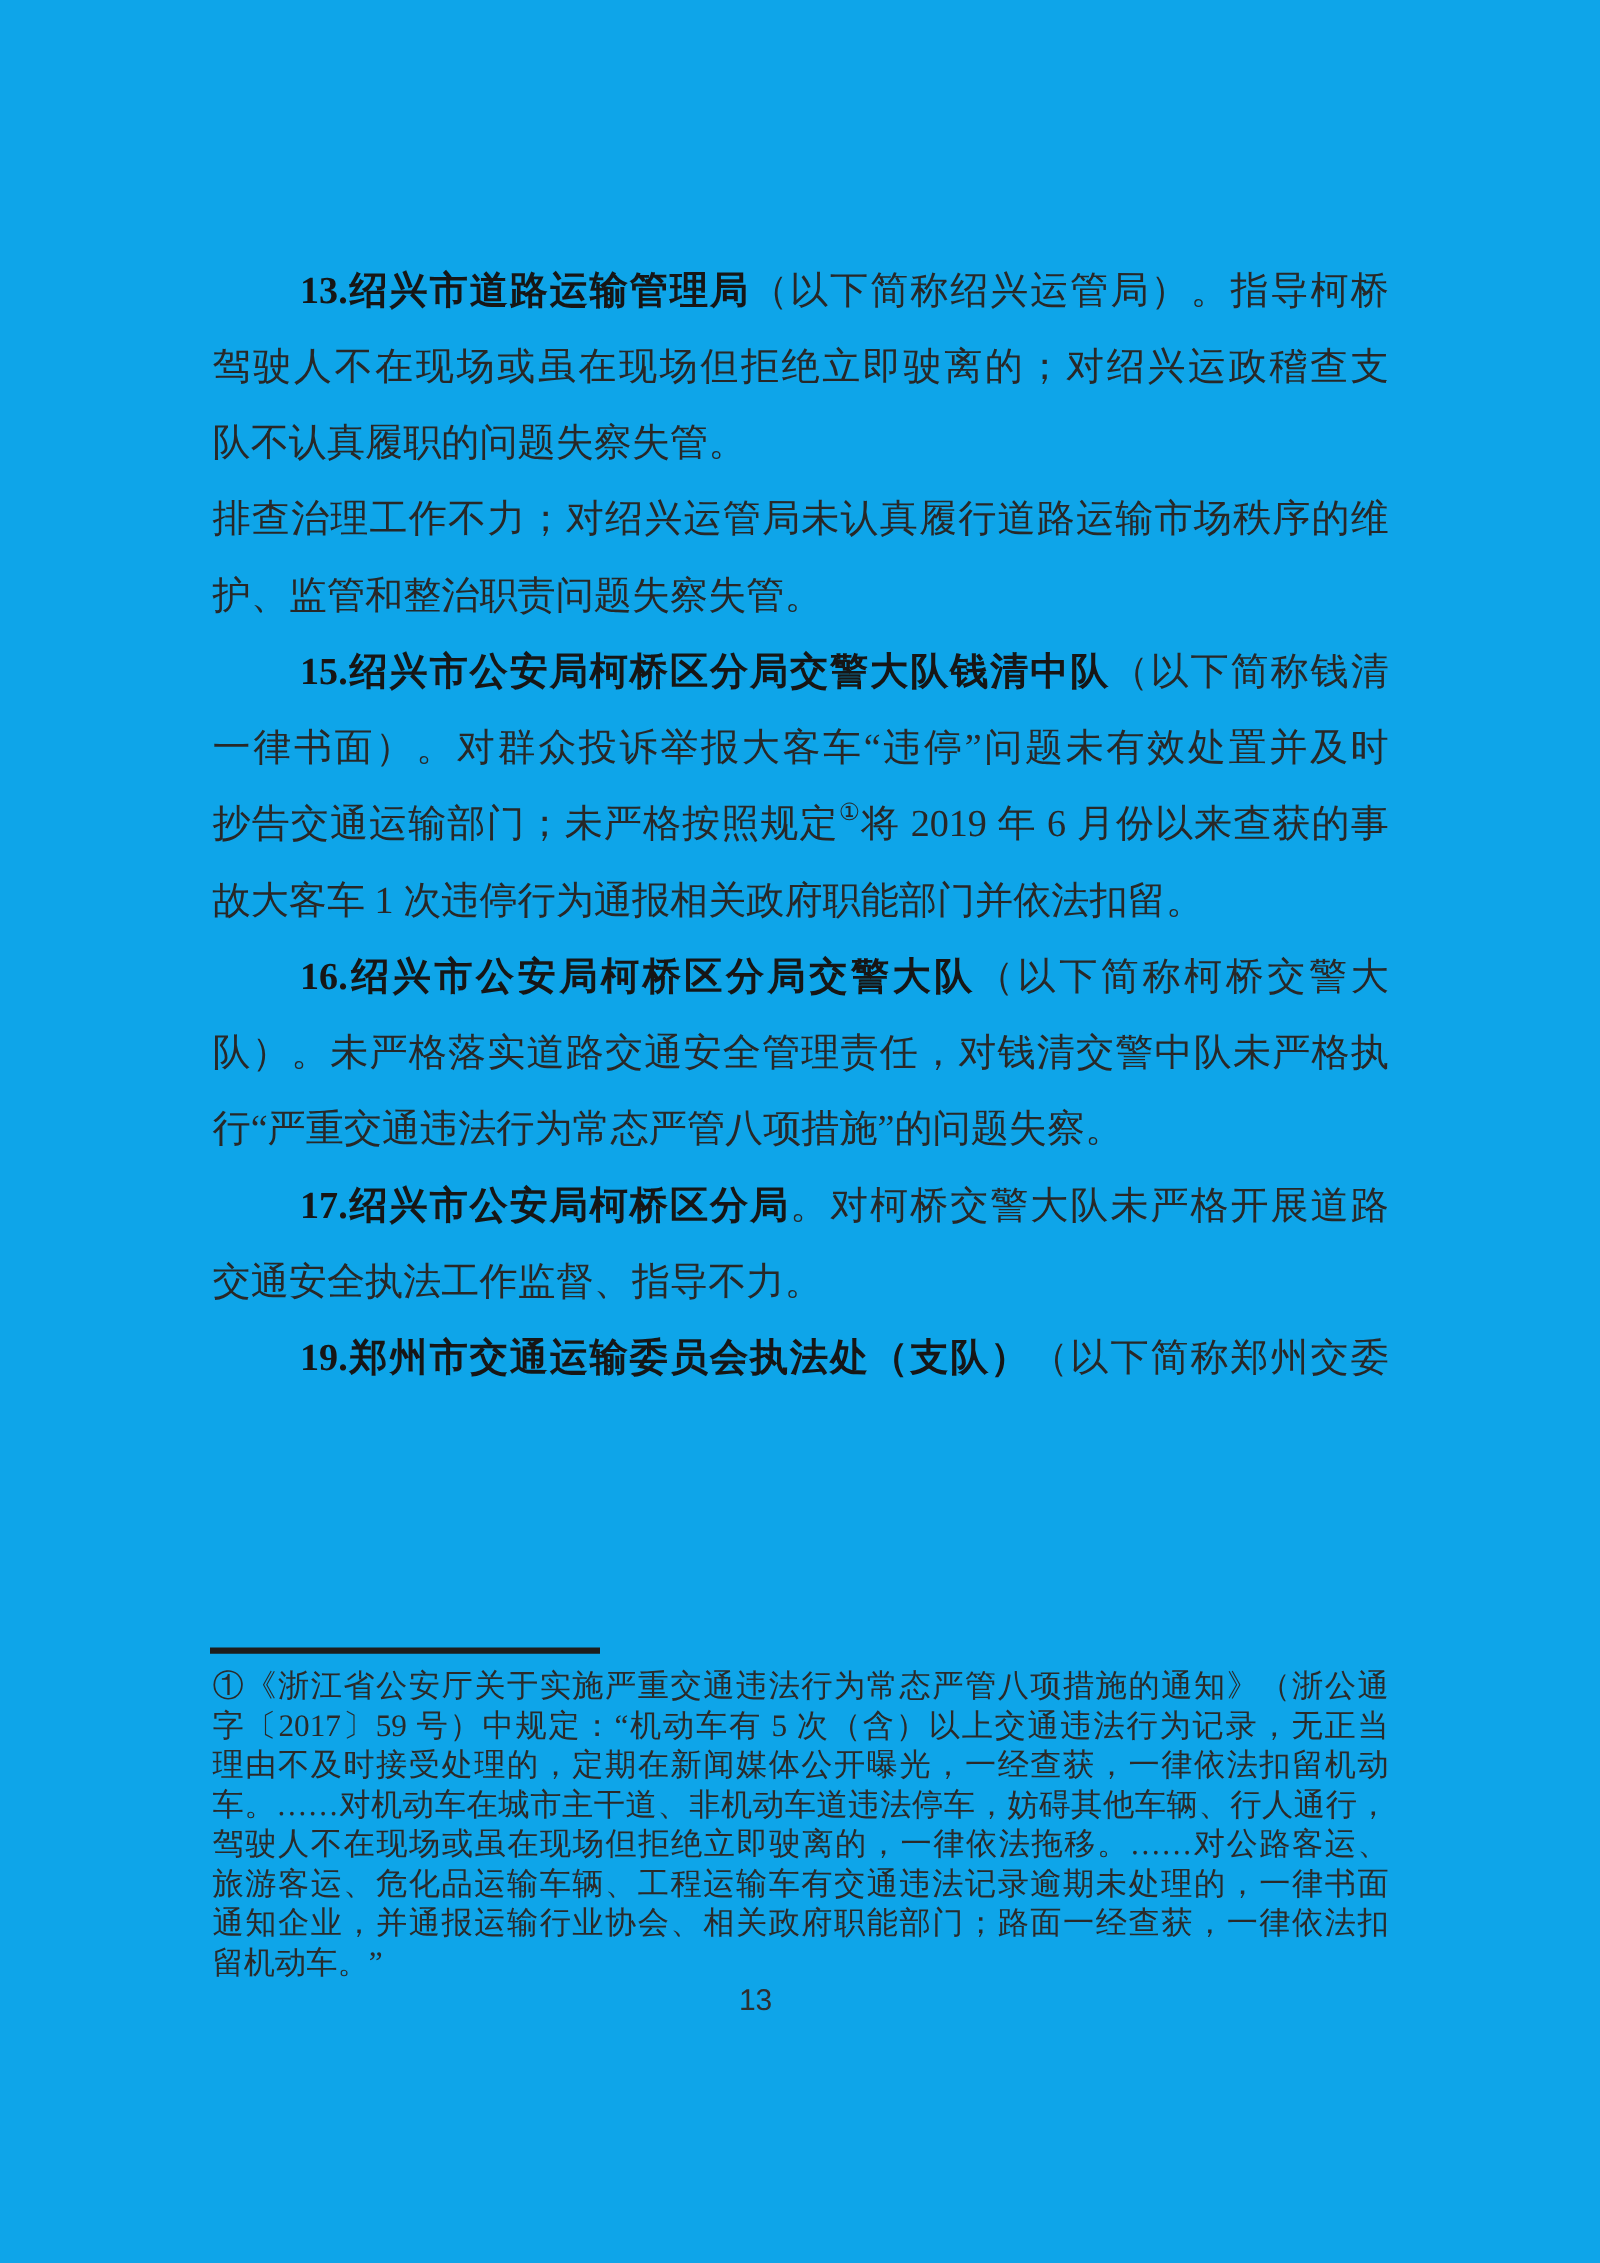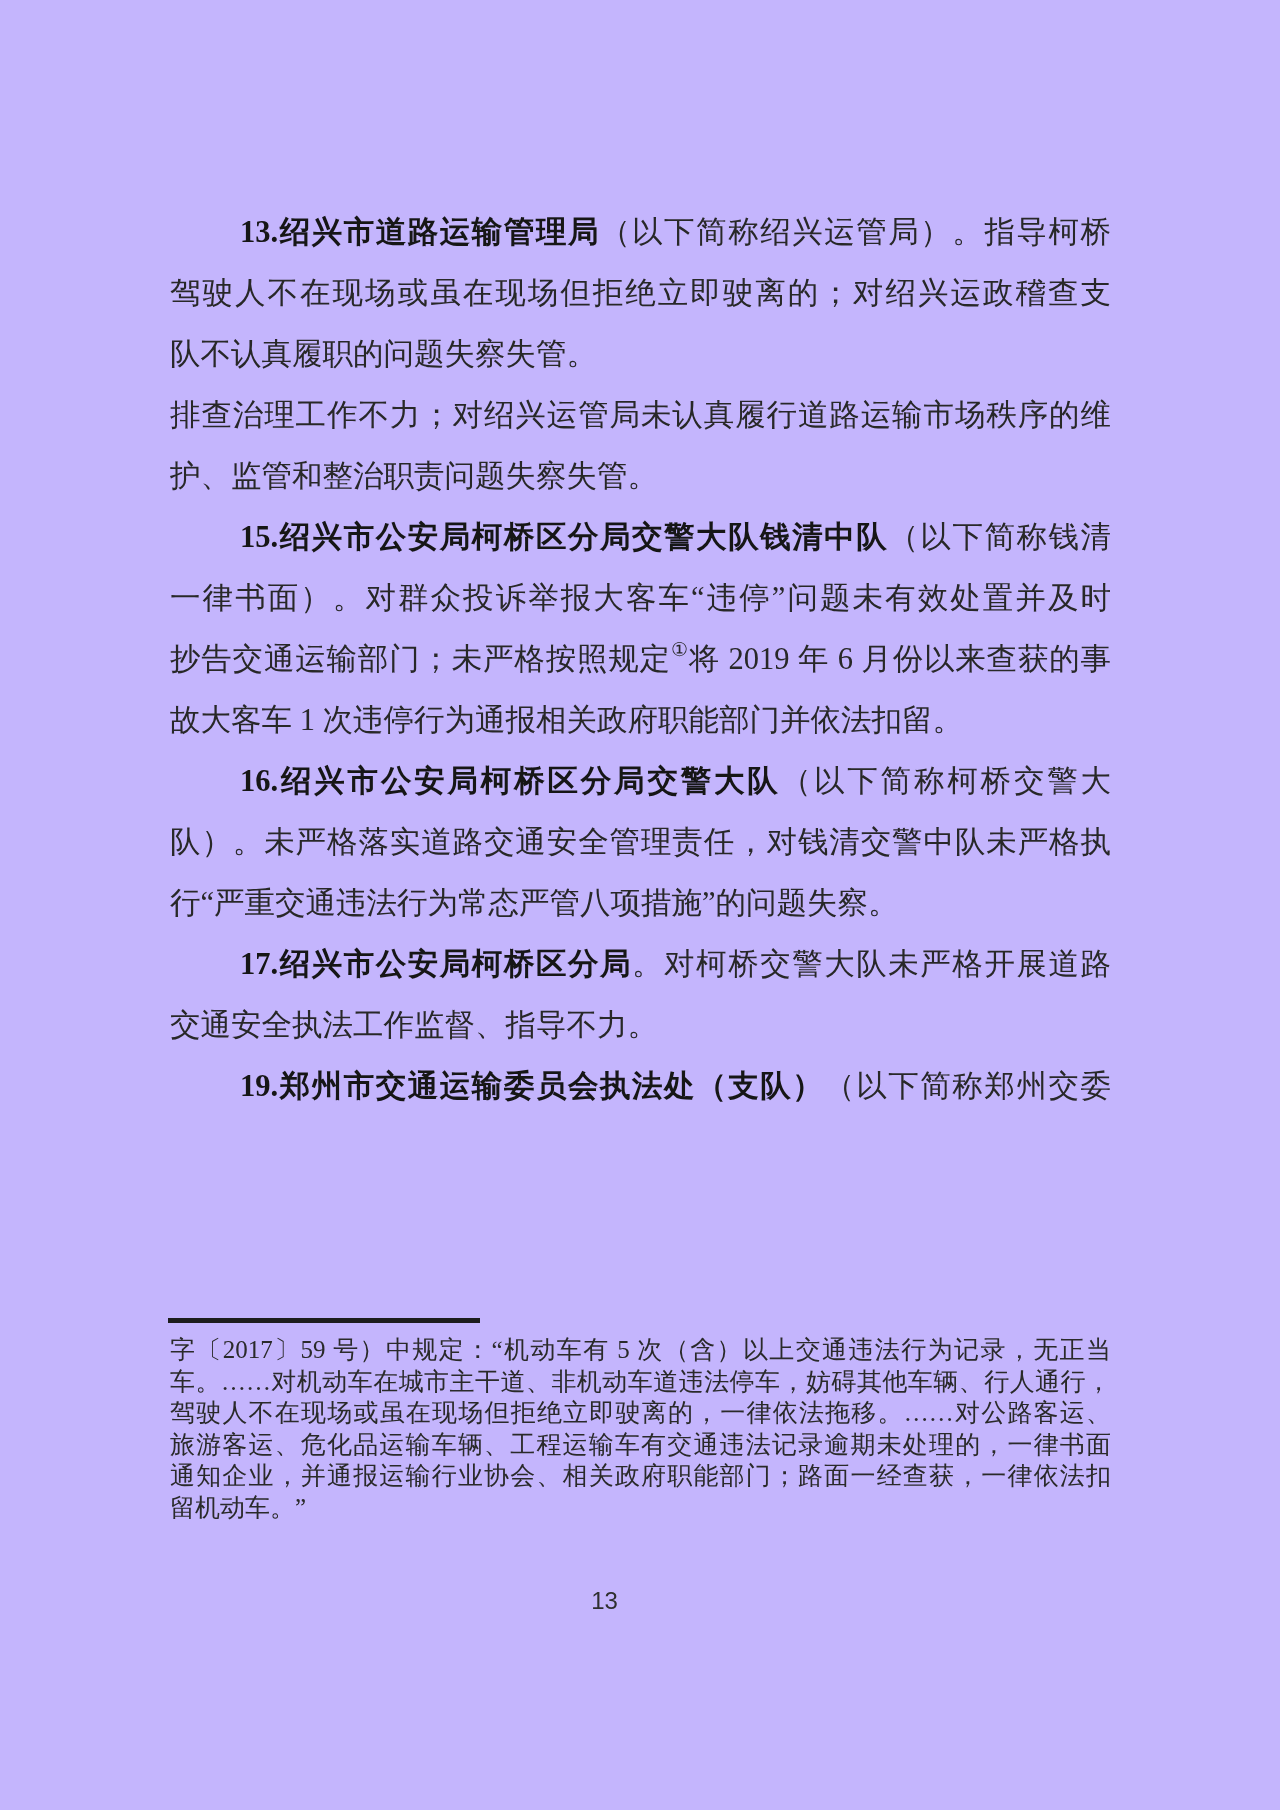--- a/index.html
+++ b/index.html
@@ -7,21 +7,21 @@
     width: 1280px;
     height: 1810px;
     background: #fefefe;
     position: relative;
     overflow: hidden;
     font-family: "Liberation Serif", serif;
   }
   .sheet {
     position: absolute;
     inset: 0;
-    background: #c4b5fd;
+    background: #0ea5e9;
   }
   
   .doc-body {
     position: absolute;
     left: 170px;
     top: 202px;
     width: 941px;
     font-family: "Liberation Serif", serif;
     font-size: 30.5px;
     line-height: 61px;
@@ -110,21 +110,23 @@
       <div class="para">
         <div class="line first"><b class="head">17.绍兴市公安局柯桥区分局</b><span class="seg">。对柯桥交警大队未严格开展道路</span></div>
         <div class="line final"><span class="seg">交通安全执法工作监督、指导不力。</span></div>
       </div>
       <div class="para">
         <div class="line first"><b class="head">19.郑州市交通运输委员会执法处（支队）</b><span class="seg">（以下简称郑州交委</span></div>
       </div>
     </main>
   <div class="footnote-sep"></div>
   <section class="footnote" id="footnote">
+      <div class="fn-line">①《浙江省公安厅关于实施严重交通违法行为常态严管八项措施的通知》（浙公通</div>
       <div class="fn-line">字〔2017〕59 号）中规定：“机动车有 5 次（含）以上交通违法行为记录，无正当</div>
+      <div class="fn-line">理由不及时接受处理的，定期在新闻媒体公开曝光，一经查获，一律依法扣留机动</div>
       <div class="fn-line">车。……对机动车在城市主干道、非机动车道违法停车，妨碍其他车辆、行人通行，</div>
       <div class="fn-line">驾驶人不在现场或虽在现场但拒绝立即驶离的，一律依法拖移。……对公路客运、</div>
       <div class="fn-line">旅游客运、危化品运输车辆、工程运输车有交通违法记录逾期未处理的，一律书面</div>
       <div class="fn-line">通知企业，并通报运输行业协会、相关政府职能部门；路面一经查获，一律依法扣</div>
       <div class="fn-line final">留机动车。”</div>
     </section>
   <div class="page-number">13</div>
 </div>
 
 </body></html>

